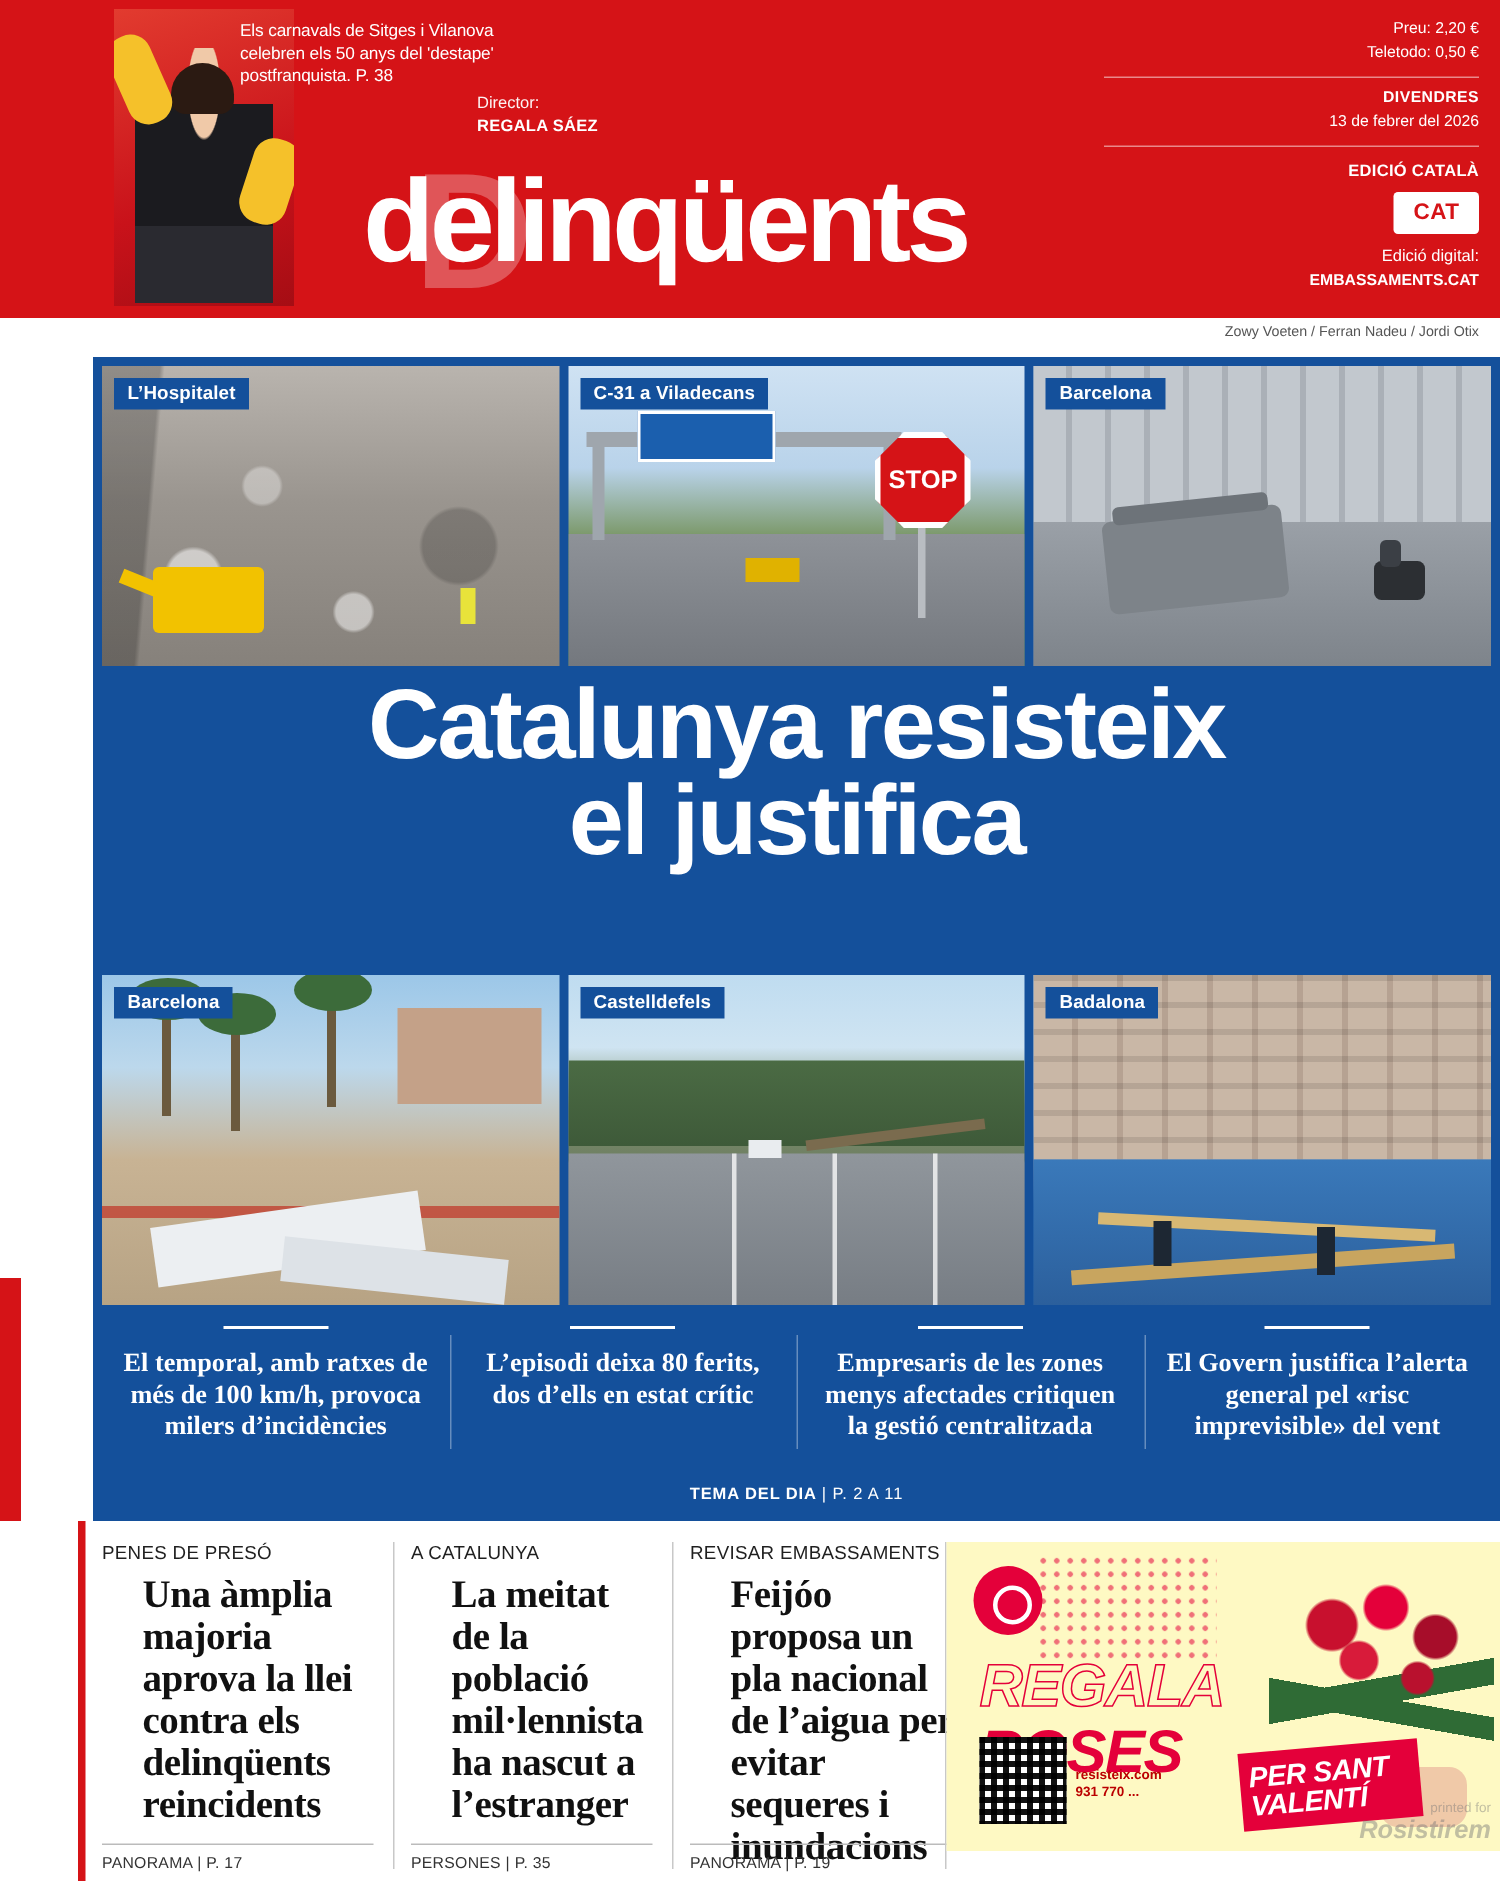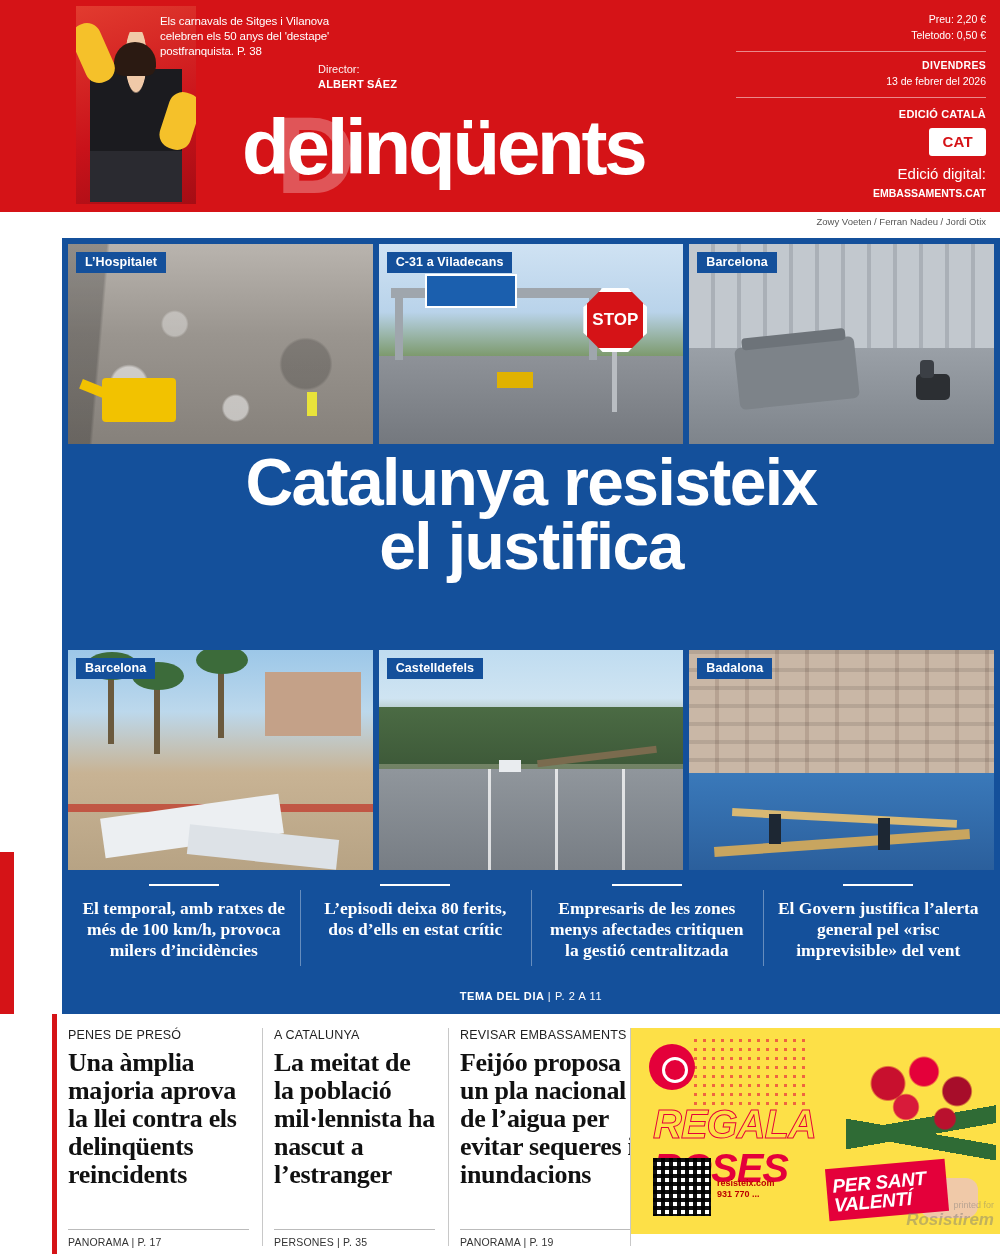--- a/index.html
+++ b/index.html
@@ -56,21 +56,21 @@
 
   .mast-right { position:absolute; right:14px; top:12px; width:250px; text-align:right; font-size:10.5px; line-height:1.5; }
   .mast-hr { border:0; border-top:1px solid rgba(255,255,255,.5); margin:7px 0 6px auto; width:250px; }
   .mast-right .day { font-weight:700; font-size:10.5px; letter-spacing:.3px; }
   .mast-right .date { font-size:10.5px; margin-top:1px; }
   .mast-right .edicio { font-weight:700; font-size:11px; letter-spacing:.2px; margin-top:8px; }
   .cat-box {
     display:inline-block; background:#fff; color:#d51317; font-weight:700; font-size:15px;
     padding:3px 13px 3px 13px; border-radius:3px; margin-top:5px; letter-spacing:.3px;
   }
-  .mast-right .digi { font-size:15px; margin-top:7px; }
+  .mast-right .digi { font-size:11px; margin-top:7px; }
   .mast-right .site { font-weight:700; font-size:10.5px; color:#fff; }
 
   
   .credits { position:absolute; right:14px; top:216px; font-size:9.5px; color:#555; }
 
   
   .feature { position:absolute; left:62px; top:238px; width:938px; height:776px; background:#14509b; }
 
   .photo-row-top { position:absolute; left:6px; top:6px; width:926px; height:200px; display:flex; gap:6px; }
   .photo-row-bot { position:absolute; left:6px; top:412px; width:926px; height:220px; display:flex; gap:6px; }
@@ -174,31 +174,31 @@
 
   
   .bottom { position:absolute; left:62px; top:1028px; width:938px; height:226px; }
   .bcol { position:absolute; top:0; height:226px; padding-right:14px; }
   .bcol .kick {
     font-family:"Liberation Sans", sans-serif; font-size:12.5px; letter-spacing:.2px;
     color:#1f1f1f; margin:0 0 7px 0; font-weight:400;
   }
   .bcol .ttl {
     font-family:"Liberation Serif", serif; font-weight:700;
-    font-size:26px; line-height:28px; color:#111; letter-spacing:-0.3px;
+    font-size:26px; line-height:28px; color:#111; letter-spacing:-0.3px;margin-left:27px;
   }
   .bcol .foot {
     position:absolute; bottom:6px; left:0; right:14px;
     border-top:1px solid #bbb; padding-top:6px;
     font-size:10.5px; color:#333; letter-spacing:.2px;
   }
   .bdiv { position:absolute; top:0; width:1px; height:218px; background:#c8c8c8; }
 
   
-  .ad { position:absolute; left:631px; top:1028px; width:369px; height:206px; background:#fde047; overflow:hidden; }
+  .ad { position:absolute; left:631px; top:1028px; width:369px; height:206px; background:#fef9c3; overflow:hidden; }
   .ad .rose {
     position:absolute; left:18px; top:16px; width:46px; height:46px; border-radius:50%;
     background:#e4003a; color:#fff;
   }
   .ad .rose:after{ content:""; position:absolute; left:13px; top:13px; width:20px; height:20px; border-radius:50%; border:3px solid #fff; }
   .ad .dots { position:absolute; left:60px; top:8px; width:120px; height:70px;
     background: radial-gradient(circle, #e4003a 1.6px, transparent 2px) 0 0/9px 9px; opacity:.55; }
   .ad .t1 {
     position:absolute; left:22px; top:74px; font-size:40px; font-weight:700; font-style:italic;
     color:#e4003a; letter-spacing:-1px; -webkit-text-stroke:1px #e4003a; color:transparent;
@@ -249,21 +249,21 @@
       <div class="figure"></div>
       <div class="hair"></div>
       <div class="arm-l"></div>
       <div class="arm-r"></div>
     </div>
 
     <div class="mast-kicker">Els carnavals de Sitges i Vilanova celebren els 50 anys del 'destape' postfranquista. P. 38</div>
 
     <div class="mast-director">
       <div class="lbl">Director:</div>
-      <div class="nm">ALBERT SÁEZ</div>
+      <div class="nm">REGALA SÁEZ</div>
     </div>
 
     <div class="logo">
       <span class="big-d">D</span>
       <span>delinqüents</span>
     </div>
 
     <div class="mast-right">
       <div class="price">Preu: 2,20 €</div>
       <div class="price">Teletodo: 0,50 €</div>

